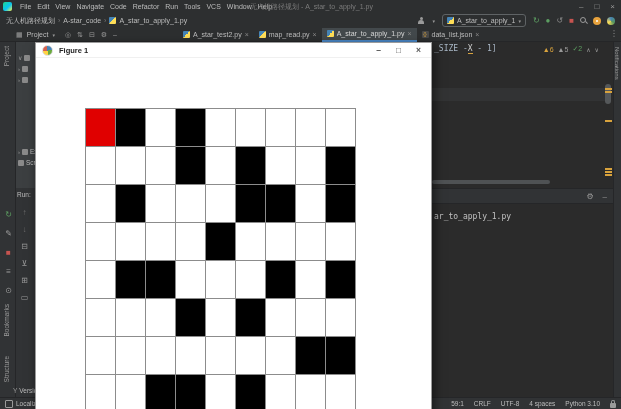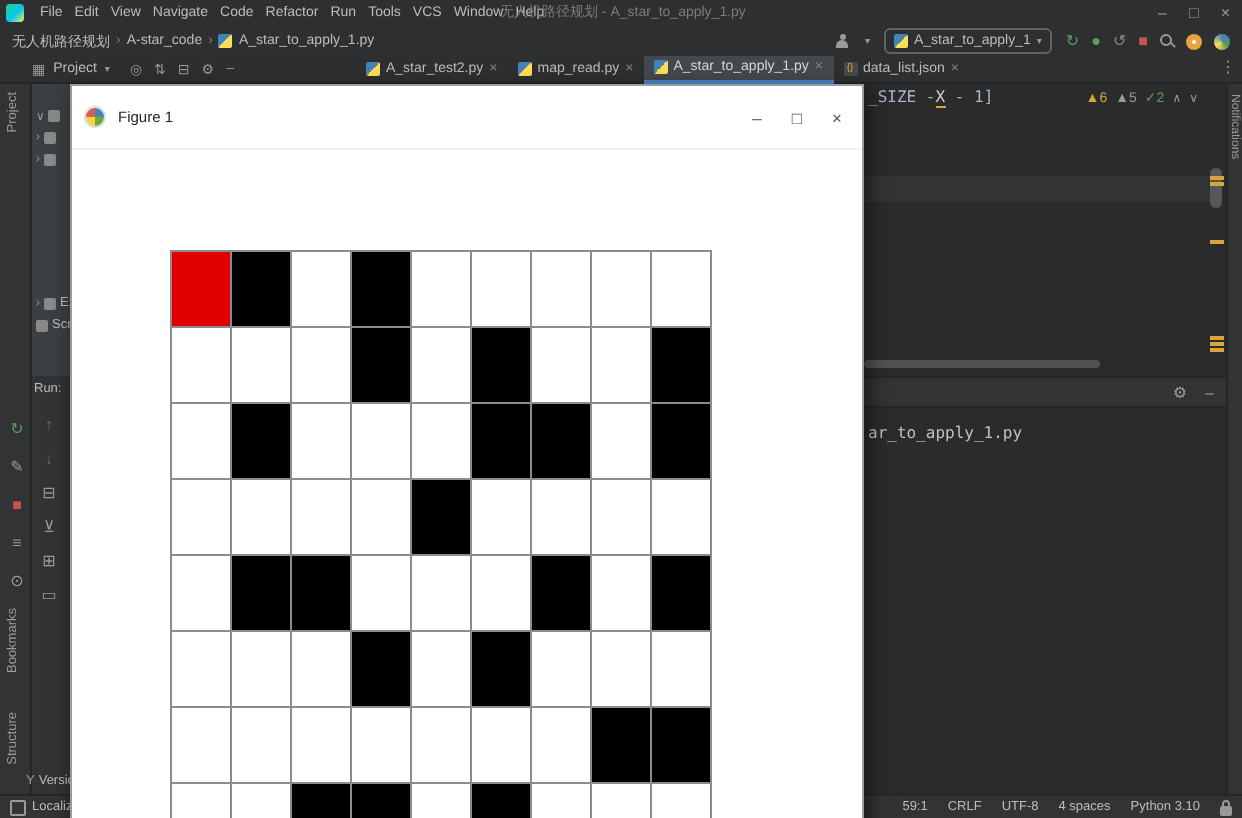--- a/index.html
+++ b/index.html
@@ -81,21 +81,21 @@
   
   #status-bar{left:0;top:397px;width:621px;height:12px;background:#313335;border-top:1px solid #252628;box-sizing:border-box;display:flex;align-items:center;padding:0 5px;z-index:1;}
   #status-left{display:flex;align-items:center;gap:3px;}
   #status-left .ico{width:6px;height:6px;border:1px solid #9a9a9a;border-radius:1px;}
   #status-bar .txt{font-size:6.5px;color:#bdbdbd;white-space:nowrap;}
   #status-right{margin-left:auto;display:flex;align-items:center;gap:10px;}
   .lock-icon{width:6px;height:5px;background:#9a9a9a;border-radius:1px;position:relative;margin-top:3px;}
   .lock-icon:before{content:"";position:absolute;left:1px;top:-3px;width:2px;height:3px;border:1px solid #9a9a9a;border-bottom:none;border-radius:2px 2px 0 0;}
   
   #figure-window{left:35px;top:42px;width:397px;height:380px;background:#fff;border:1px solid #9b9b9b;box-sizing:border-box;box-shadow:2px 3px 10px rgba(0,0,0,.55);z-index:5;}
-  #fig-titlebar{height:32px;background:#ffffff;display:flex;align-items:center;padding:0 6px;border-bottom:1px solid #f0f0f0;box-sizing:border-box;}
+  #fig-titlebar{height:15px;background:#ffffff;display:flex;align-items:center;padding:0 6px;border-bottom:1px solid #f0f0f0;box-sizing:border-box;font-weight:bold;}
   #mpl-icon{width:11px;height:11px;border-radius:50%;background:conic-gradient(#4584b6 0 25%,#6aaa3d 25% 50%,#ffd343 50% 75%,#d6604d 75% 100%);border:1px solid #ddd;box-sizing:border-box;flex:none;}
   #fig-title{font-size:7.5px;color:#222;margin-left:6px;}
   #fig-controls{margin-left:auto;display:flex;gap:15px;padding-right:4px;}
   #fig-controls div{font-size:8.5px;color:#555;line-height:20px;}
   #fig-client{position:relative;width:100%;height:360px;background:#fff;overflow:hidden;}
   #mplgrid{position:absolute;left:49px;top:50px;display:grid;grid-template-columns:repeat(9,30px);grid-auto-rows:38px;border-top:1px solid #8c8c8c;border-left:1px solid #8c8c8c;}
   .gc{box-sizing:border-box;border-right:1px solid #8c8c8c;border-bottom:1px solid #8c8c8c;background:#fff;}
 </style>
 </head>
 <body>

